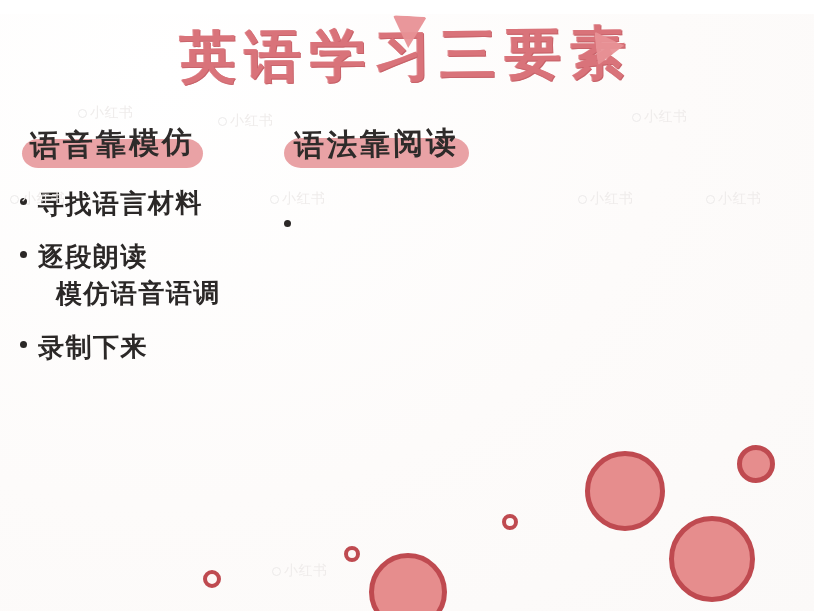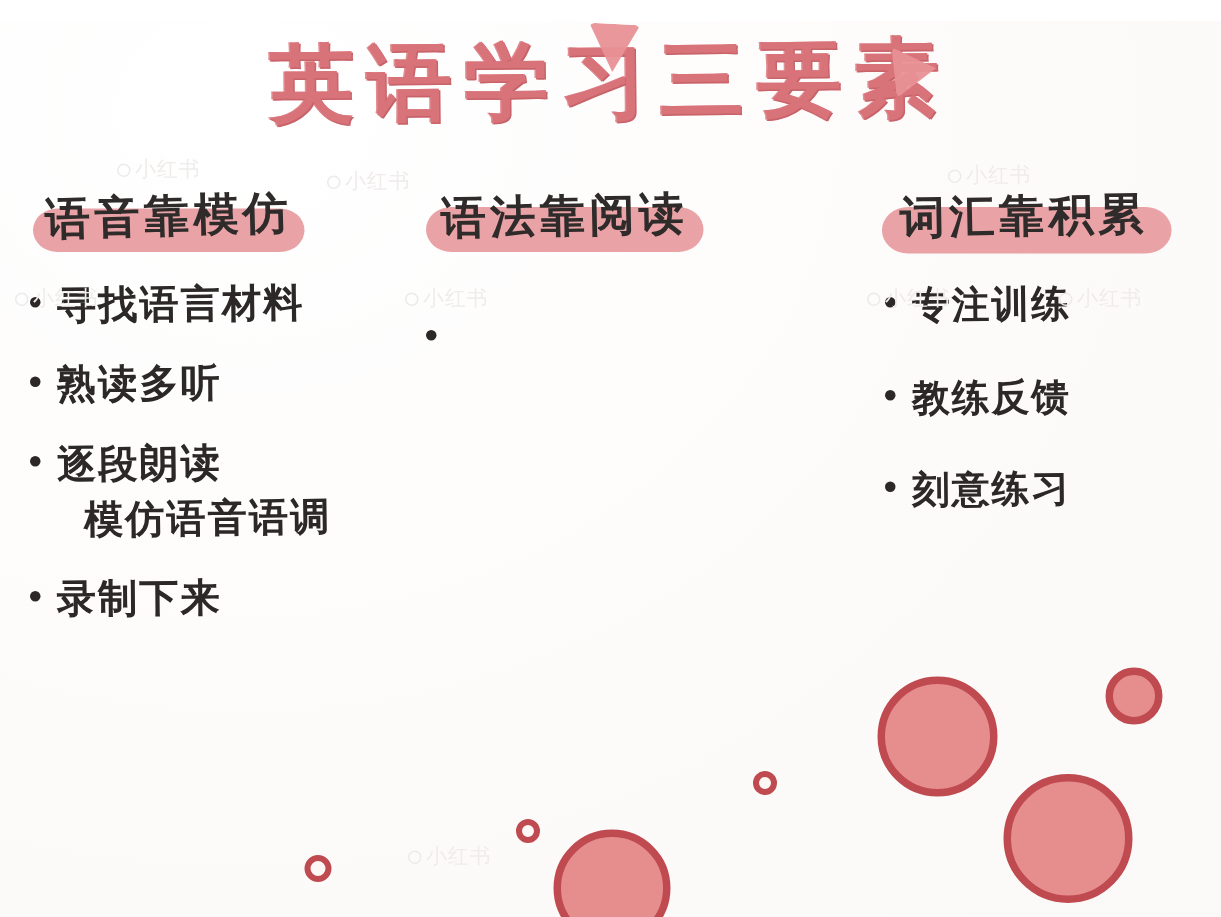--- a/index.html
+++ b/index.html
@@ -246,24 +246,20 @@
         <span class="hl-blob"></span>
         <span class="col-head-text">语音靠模仿</span>
       </div>
       <ul class="items">
         <li class="item">
           <span class="dot"></span>
           <span class="line">寻找语言材料</span>
         </li>
         <li class="item">
           <span class="dot"></span>
-          <span class="line">熟读多听</span>
-        </li>
-        <li class="item">
-          <span class="dot"></span>
           <span class="line">逐段朗读</span>
           <span class="line indent">模仿语音语调</span>
         </li>
         <li class="item">
           <span class="dot"></span>
           <span class="line">录制下来</span>
         </li>
       </ul>
     </div>
 
@@ -272,40 +268,20 @@
         <span class="hl-blob"></span>
         <span class="col-head-text">语法靠阅读</span>
       </div>
       <ul class="items">
         <li class="item">
           <span class="dot"></span>
         </li>
       </ul>
     </div>
 
-    <div class="col col-2">
-      <div class="col-head">
-        <span class="hl-blob"></span>
-        <span class="col-head-text">词汇靠积累</span>
-      </div>
-      <ul class="items">
-        <li class="item">
-          <span class="dot"></span>
-          <span class="line">专注训练</span>
-        </li>
-        <li class="item">
-          <span class="dot"></span>
-          <span class="line">教练反馈</span>
-        </li>
-        <li class="item">
-          <span class="dot"></span>
-          <span class="line">刻意练习</span>
-        </li>
-      </ul>
-    </div>
 
   </div>
 
   <div id="decor-layer">
       <div class="circle" style="left: 369px; top: 539px; width: 78px; height: 78px;"></div>
       <div class="circle" style="left: 585px; top: 437px; width: 80px; height: 80px;"></div>
       <div class="circle" style="left: 669px; top: 502px; width: 86px; height: 86px;"></div>
       <div class="circle" style="left: 737px; top: 431px; width: 38px; height: 38px;"></div>
       <div class="ring" style="left: 344px; top: 532px; width: 16px; height: 16px; border-width: 4px;"></div>
       <div class="ring" style="left: 203px; top: 556px; width: 18px; height: 18px; border-width: 4px;"></div>

